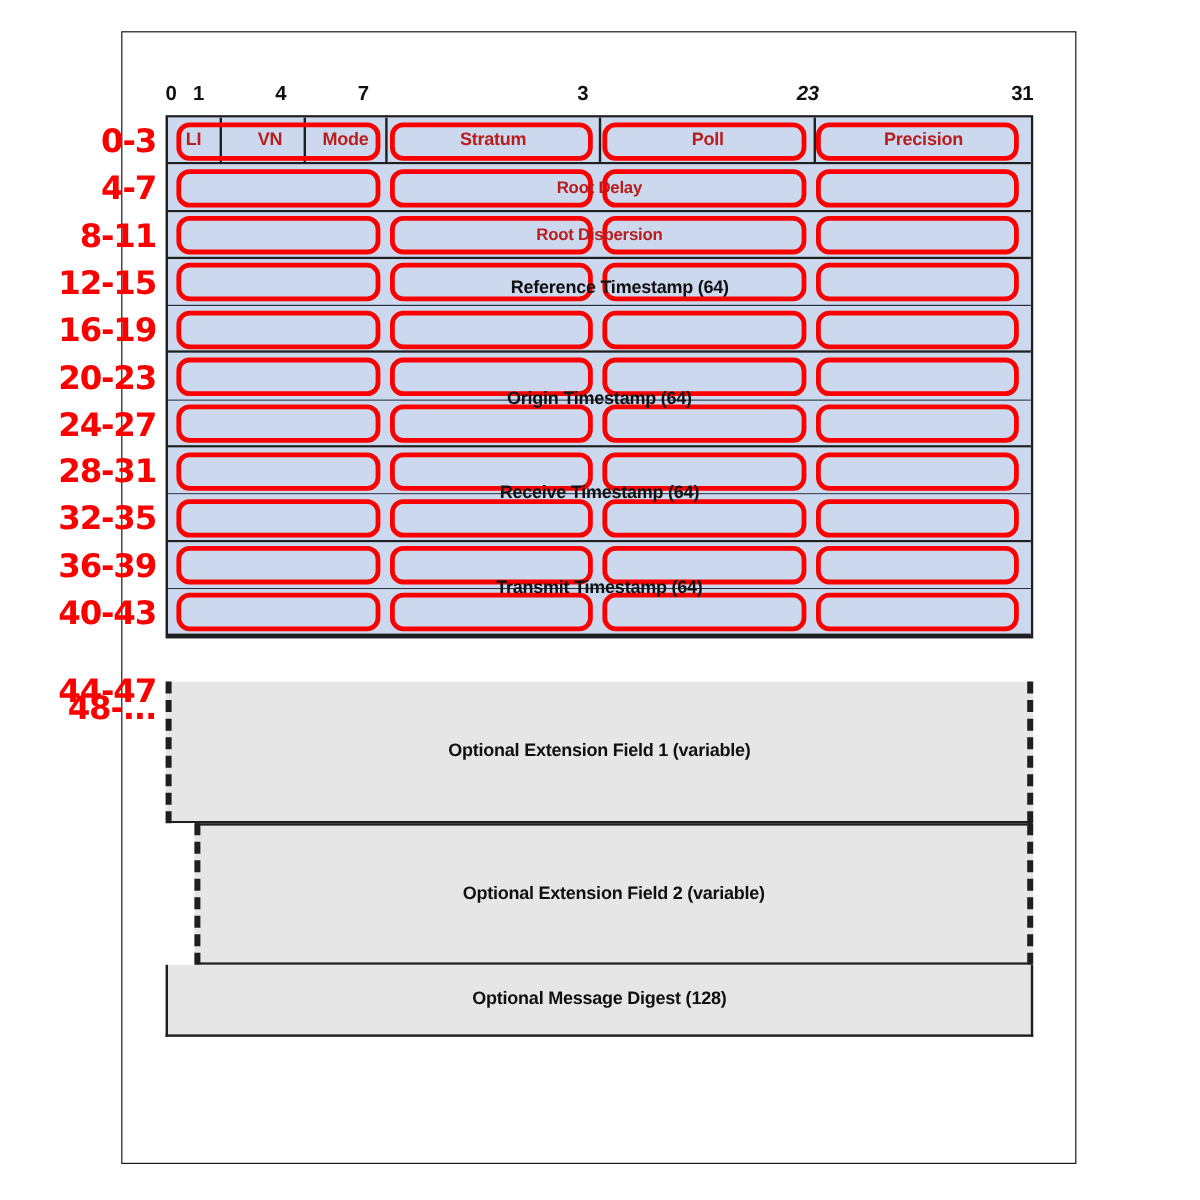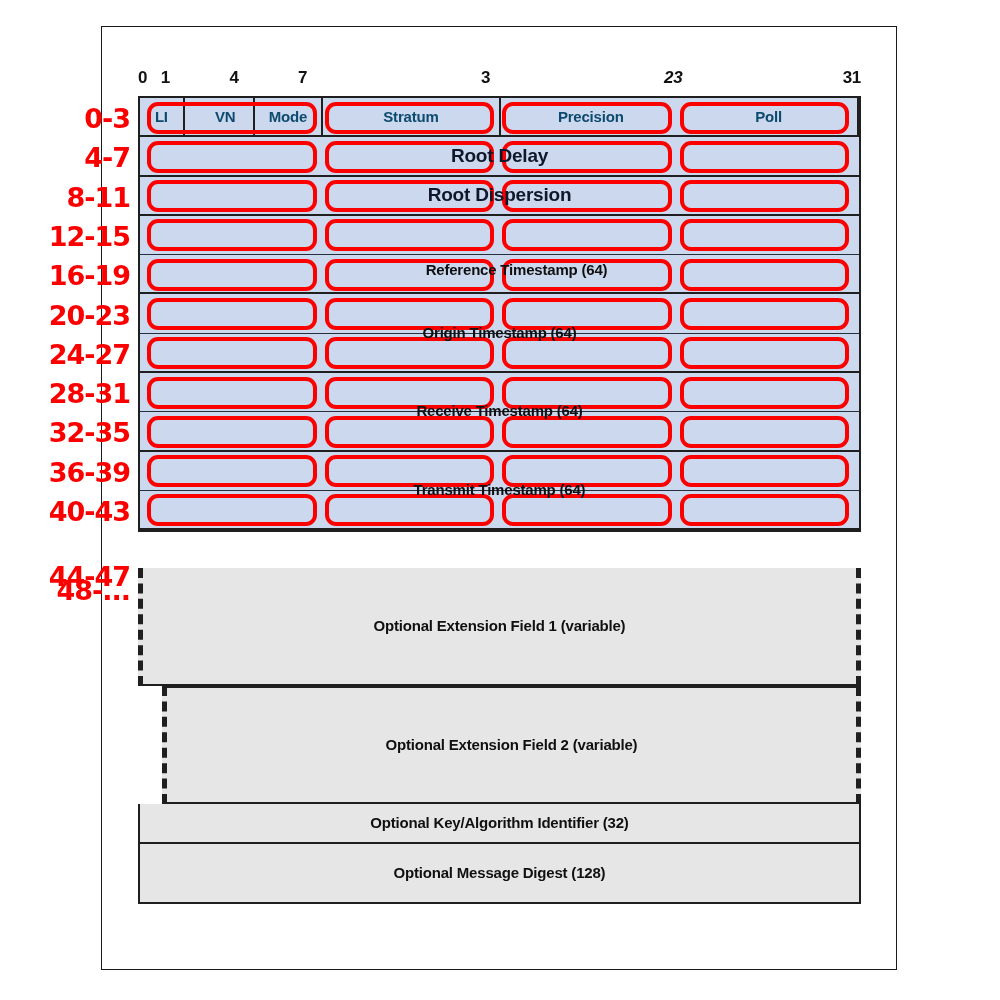--- a/index.html
+++ b/index.html
@@ -75,36 +75,36 @@
   .pkt-row.thin-bottom{ border-bottom:1.4px solid #26303d; }
 
   .hdr-cell{
     position:relative;
     box-sizing:border-box;
     display:flex;
     align-items:center;
     justify-content:center;
     font-size:15px;
     font-weight:bold;
-    color:#0c4a6e;
+    color:#b91c1c;
     border-right:2.2px solid #1f1f1f;
     letter-spacing:-0.2px;
   }
   .hdr-cell.last{ border-right:none; }
 
   
   .row-label{
     position:absolute;
     left:0; right:0;
     top:50%;
     transform:translateY(-50%);
     text-align:center;
-    font-size:19px;
-    font-weight:bold;
-    color:#0f172a;
+    font-size:14px;
+    font-weight:bold;
+    color:#b91c1c;
     pointer-events:none;
     z-index:3;
     letter-spacing:-0.2px;
   }
   
   .group-label{
     position:absolute;
     left:0; right:0;
     text-align:center;
     font-size:15px;
@@ -208,47 +208,47 @@
       </div>
       <div class="hdr-cell" style="width: 71px; padding-left: 12px;">
         <span>VN</span>
       </div>
       <div class="hdr-cell" style="width: 67.3125px;">
         <span>Mode</span>
       </div>
       <div class="hdr-cell" style="width: 179.5px;">
         <span>Stratum</span>
       </div>
+      <div class="hdr-cell" style="width: 179.5px;">
+        <span>Poll</span>
+      </div>
       <div class="hdr-cell last" style="width: 179.5px;">
         <span>Precision</span>
       </div>
-      <div class="hdr-cell" style="width: 179.5px;">
-        <span>Poll</span>
-      </div>
       <div class="overlay-group" style="left: 7px; width: 169.5px;"></div>
       <div class="byte-overlay" style="left: 184.5px; width: 169.5px;"></div>
       <div class="byte-overlay" style="left: 362px; width: 169.5px;"></div>
       <div class="byte-overlay" style="left: 539.5px; width: 169.5px;"></div>
     </div>
     <div class="pkt-row sep-bottom">
       <div class="row-label">Root Delay</div>
       <div class="byte-overlay" style="left: 7px; width: 169.5px;"></div>
       <div class="byte-overlay" style="left: 184.5px; width: 169.5px;"></div>
       <div class="byte-overlay" style="left: 362px; width: 169.5px;"></div>
       <div class="byte-overlay" style="left: 539.5px; width: 169.5px;"></div>
     </div>
     <div class="pkt-row sep-bottom">
       <div class="row-label">Root Dispersion</div>
       <div class="byte-overlay" style="left: 7px; width: 169.5px;"></div>
       <div class="byte-overlay" style="left: 184.5px; width: 169.5px;"></div>
       <div class="byte-overlay" style="left: 362px; width: 169.5px;"></div>
       <div class="byte-overlay" style="left: 539.5px; width: 169.5px;"></div>
     </div>
     <div class="pkt-row thin-bottom">
-      <div class="group-label" style="top: 45px; margin-left: 34px;">Reference Timestamp (64)</div>
+      <div class="group-label" style="top: 15px; margin-left: 34px;">Reference Timestamp (64)</div>
       <div class="byte-overlay" style="left: 7px; width: 169.5px;"></div>
       <div class="byte-overlay" style="left: 184.5px; width: 169.5px;"></div>
       <div class="byte-overlay" style="left: 362px; width: 169.5px;"></div>
       <div class="byte-overlay" style="left: 539.5px; width: 169.5px;"></div>
     </div>
     <div class="pkt-row sep-bottom">
       <div class="byte-overlay" style="left: 7px; width: 169.5px;"></div>
       <div class="byte-overlay" style="left: 184.5px; width: 169.5px;"></div>
       <div class="byte-overlay" style="left: 362px; width: 169.5px;"></div>
       <div class="byte-overlay" style="left: 539.5px; width: 169.5px;"></div>
@@ -294,19 +294,16 @@
     </div>
   </div>
 
 <div id="optional-stack" style="top: 567.6px;">
     <div class="opt-block opt-variable opt-first" style="height: 118px;">
       <span>Optional Extension Field 1 (variable)</span>
     </div>
     <div class="opt-block opt-variable" style="height: 118px; margin-left: 24px;">
       <span>Optional Extension Field 2 (variable)</span>
     </div>
-    <div class="opt-block opt-solid" style="height: 40px;">
-      <span>Optional Key/Algorithm Identifier (32)</span>
-    </div>
     <div class="opt-block opt-solid" style="height: 60px;">
       <span>Optional Message Digest (128)</span>
     </div>
   </div>
 
 </body></html>

